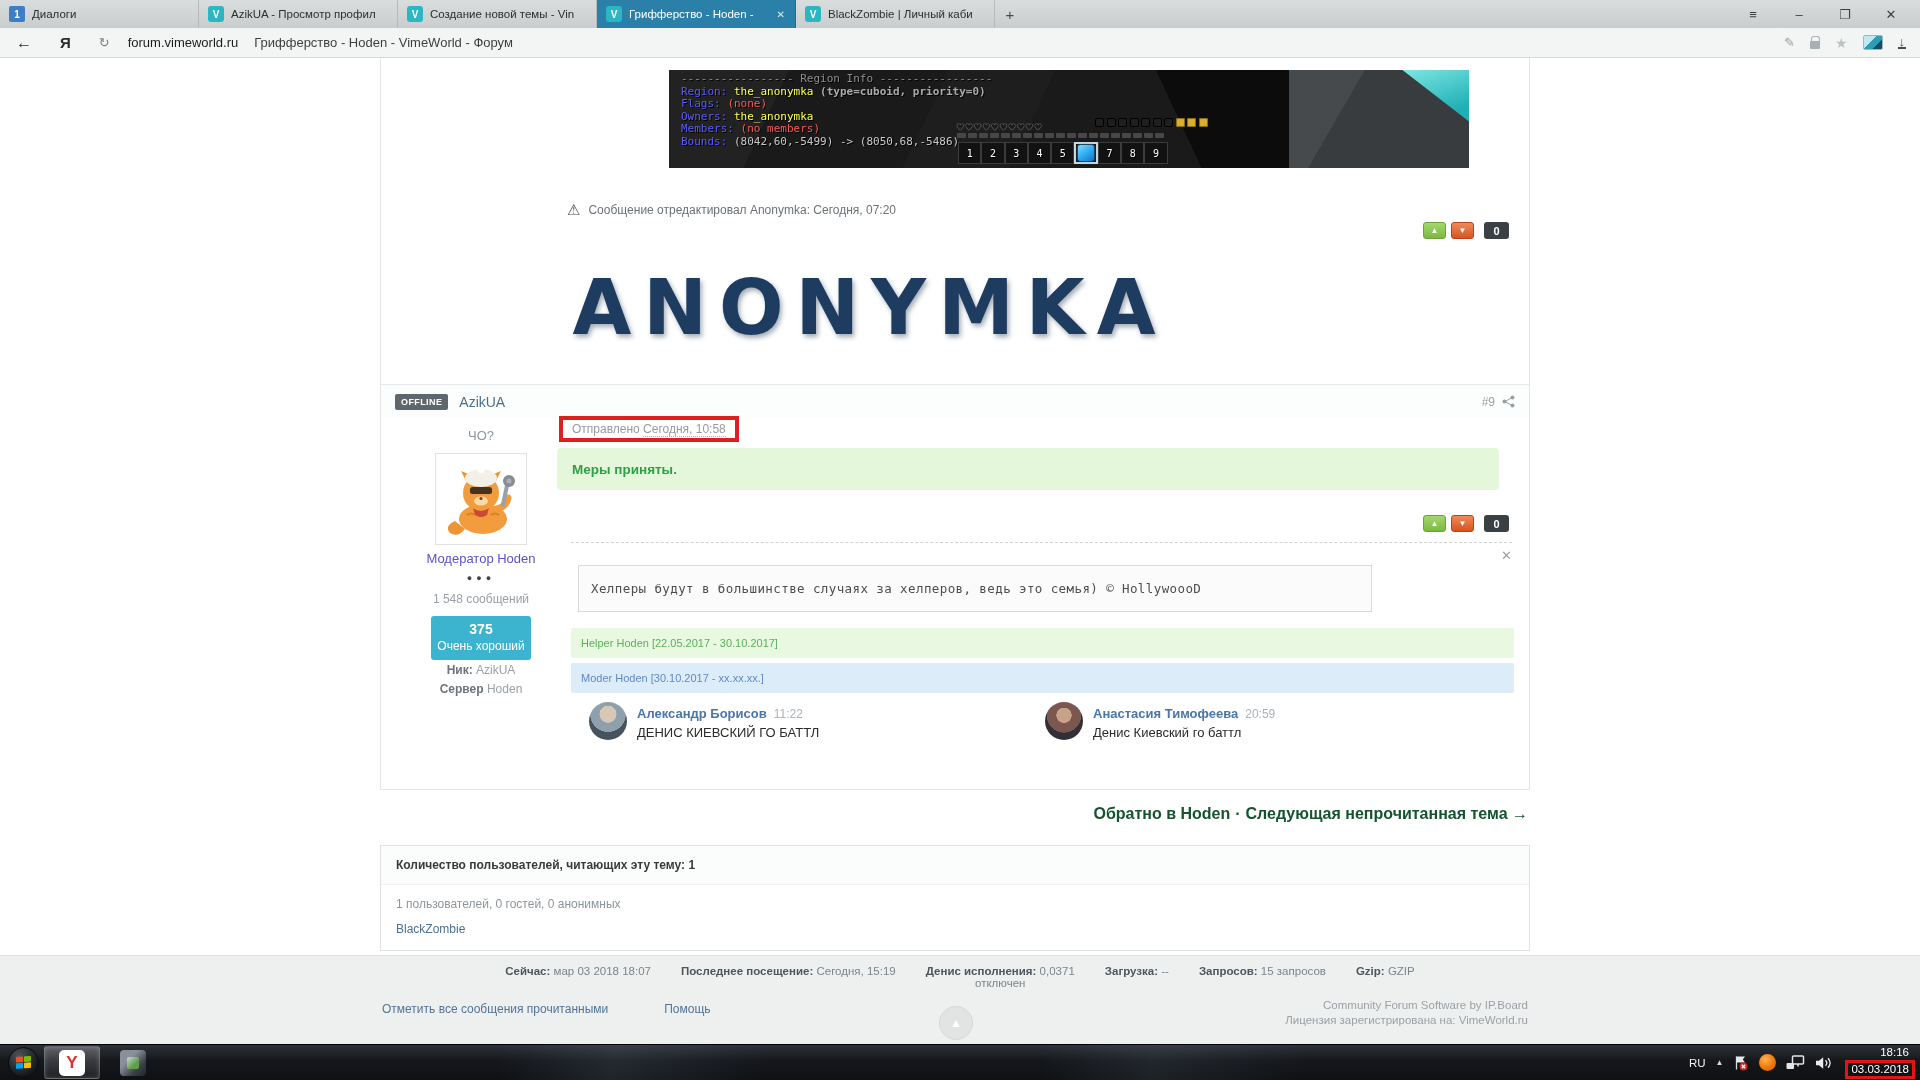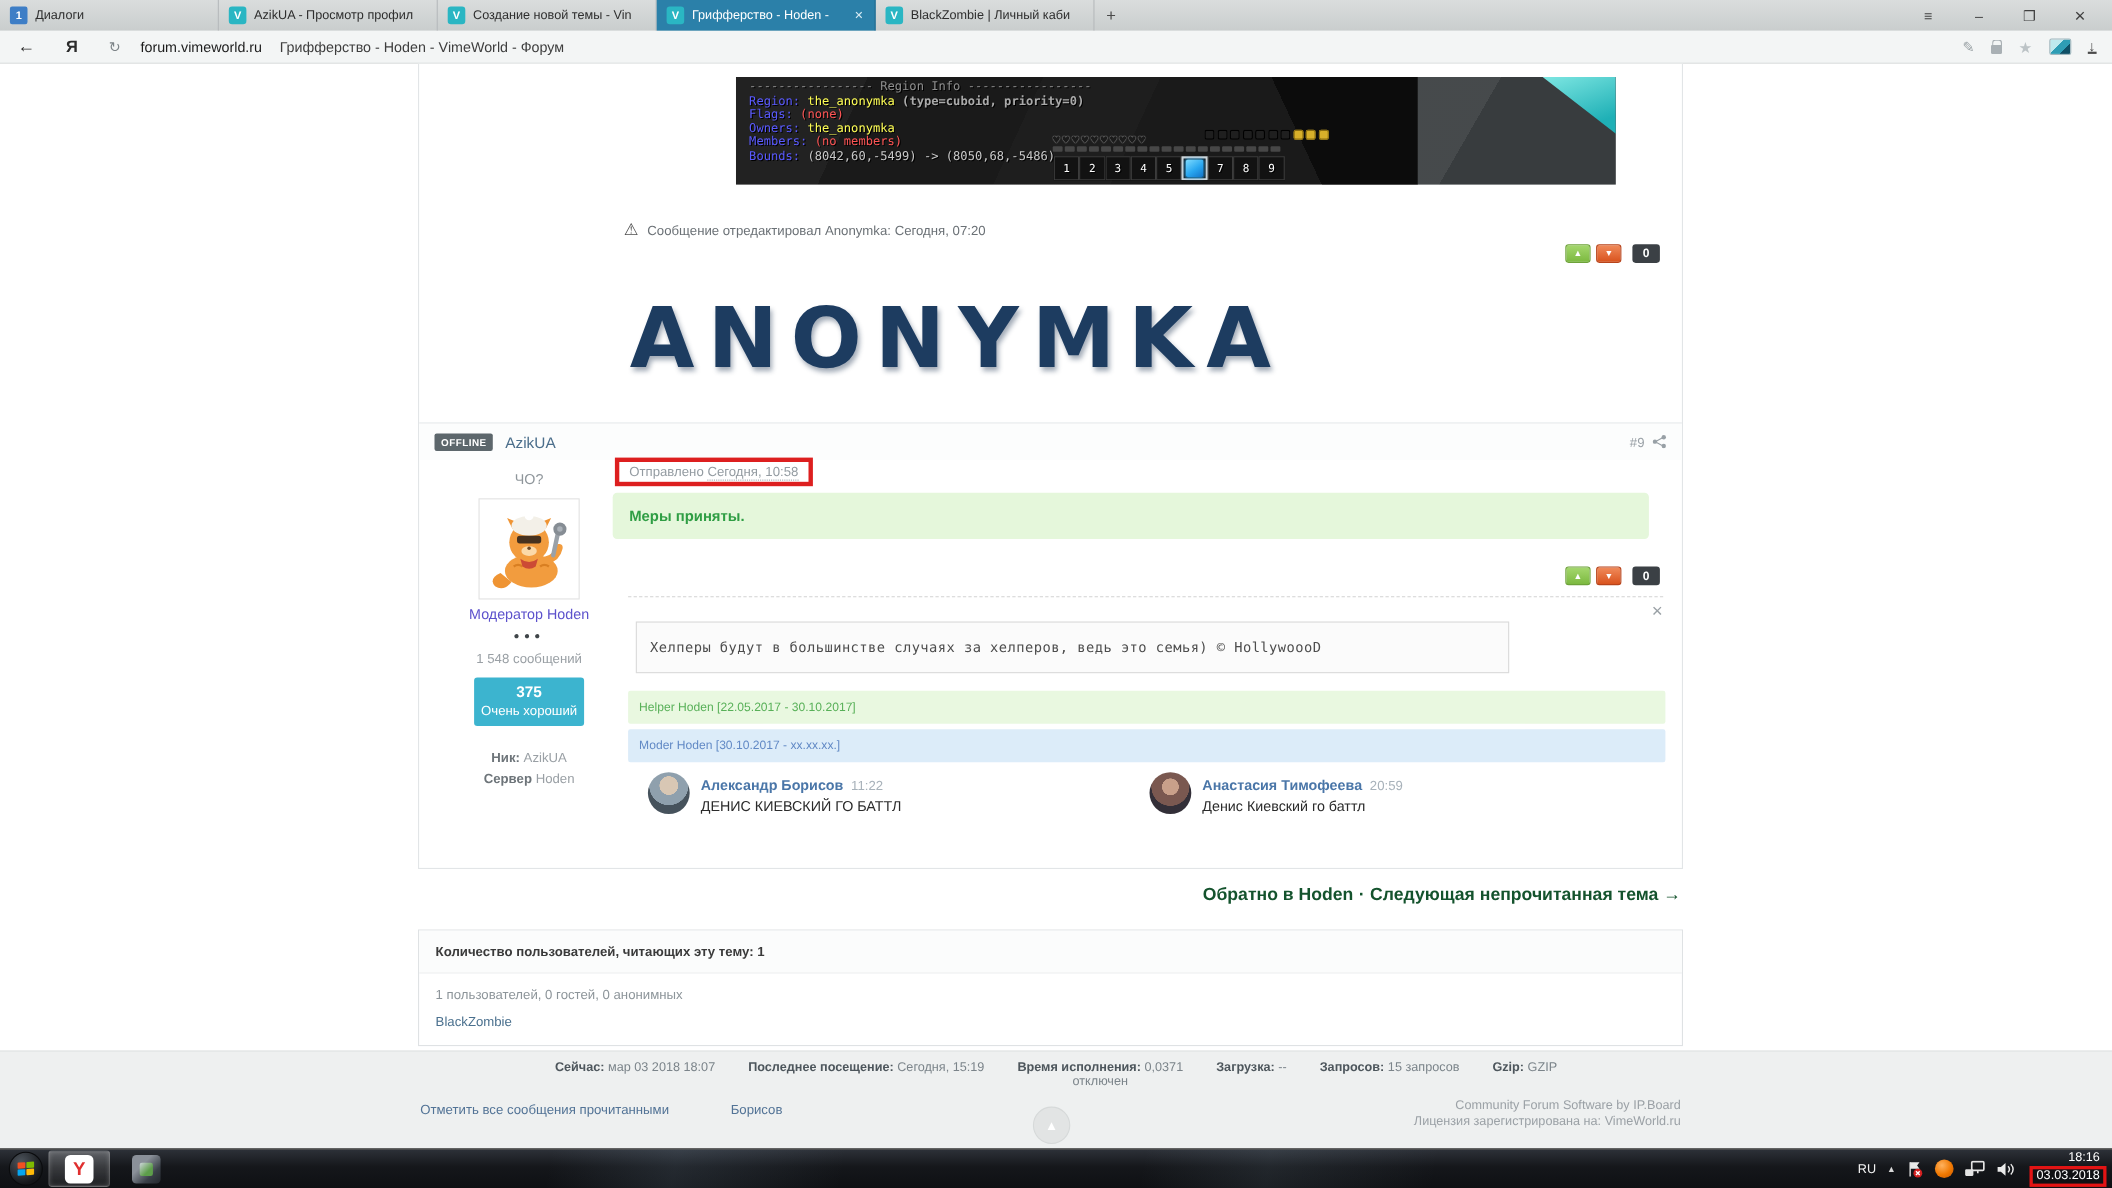--- a/index.html
+++ b/index.html
@@ -105,21 +105,21 @@
   
   .user-panel { position:absolute; left:20px; top:370px; width:160px; text-align:center; }
   .up-title { font-size:13px; color:#8f969b; }
   .avatar-box { width:92px; height:92px; margin:10px auto 6px; background:#fff; border:1px solid #e2e2e2; padding:3px; }
   .role { font-size:13px; color:#5c51cc; margin-top:2px; }
   .dots { margin-top:7px; color:#3f4549; font-size:9px; letter-spacing:4px; }
   .posts { margin-top:9px; color:#9aa0a5; font-size:12px; }
   .rep { width:100px; margin:10px auto 0; background:#3cb4cf; border-radius:3px; color:#fff; padding:5px 0 7px; }
   .rep-val { font-weight:bold; font-size:14px; }
   .rep-label { font-size:12px; margin-top:2px; }
-  .meta { margin-top:22px; font-size:12px; color:#9aa0a5; }
+  .meta { margin-top:3px; font-size:12px; color:#9aa0a5; }
   .meta + .meta { margin-top:5px; }
   .meta b { color:#6d7479; font-weight:bold; }
 
   
   .sent-box { position:absolute; left:178px; top:358px; border:4px solid #dd1f1f; background:#fff;
     padding:2px 9px; font-size:12px; color:#939ba1; }
   .sent-time { border-bottom:1px dotted #a9b1b7; }
   .success-box { position:absolute; left:176px; top:390px; width:942px; height:42px; background:#e5f7db;
     border-radius:4px; display:flex; align-items:center; padding:0 15px;
     color:#2f9e44; font-weight:bold; font-size:13.5px; }
@@ -429,30 +429,30 @@
       <div class="readers-title">Количество пользователей, читающих эту тему: 1</div>
       <div class="readers-counts">1 пользователей, 0 гостей, 0 анонимных</div>
       <div class="readers-user">BlackZombie</div>
     </div>
 
     <div class="footer-area">
       <div class="stats-bar">
         <div class="stat-item"><b>Сейчас:</b> <span>мар 03 2018 18:07</span></div>
         <div class="stat-item"><b>Последнее посещение:</b> <span>Сегодня, 15:19</span></div>
         <div class="stat-item">
-            <div><b>Время исполнения:</b> <span>0,0371</span></div>
+            <div><b>Денис исполнения:</b> <span>0,0371</span></div>
             <div class="stat-line2">отключен</div>
           </div>
         <div class="stat-item"><b>Загрузка:</b> <span>--</span></div>
         <div class="stat-item"><b>Запросов:</b> <span>15 запросов</span></div>
         <div class="stat-item"><b>Gzip:</b> <span>GZIP</span></div>
       </div>
       <div class="footer-links">
         <span>Отметить все сообщения прочитанными</span>
-        <span>Борисов</span>
+        <span>Помощь</span>
       </div>
       <div class="scroll-top">
           <span>▲</span>
         </div>
       <div class="license">
         <div>Community Forum Software by IP.Board</div>
         <div>Лицензия зарегистрирована на: VimeWorld.ru</div>
       </div>
     </div>
   </div>

